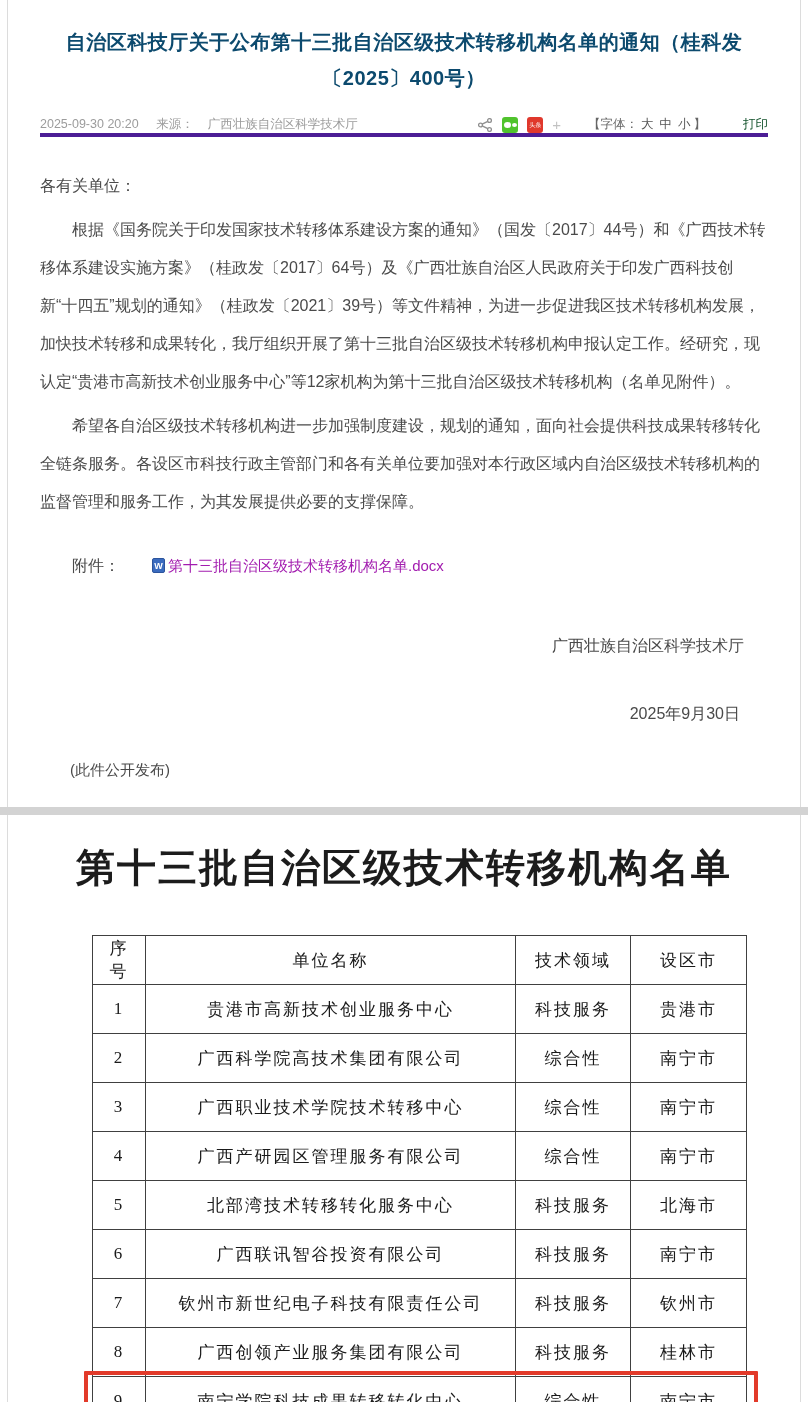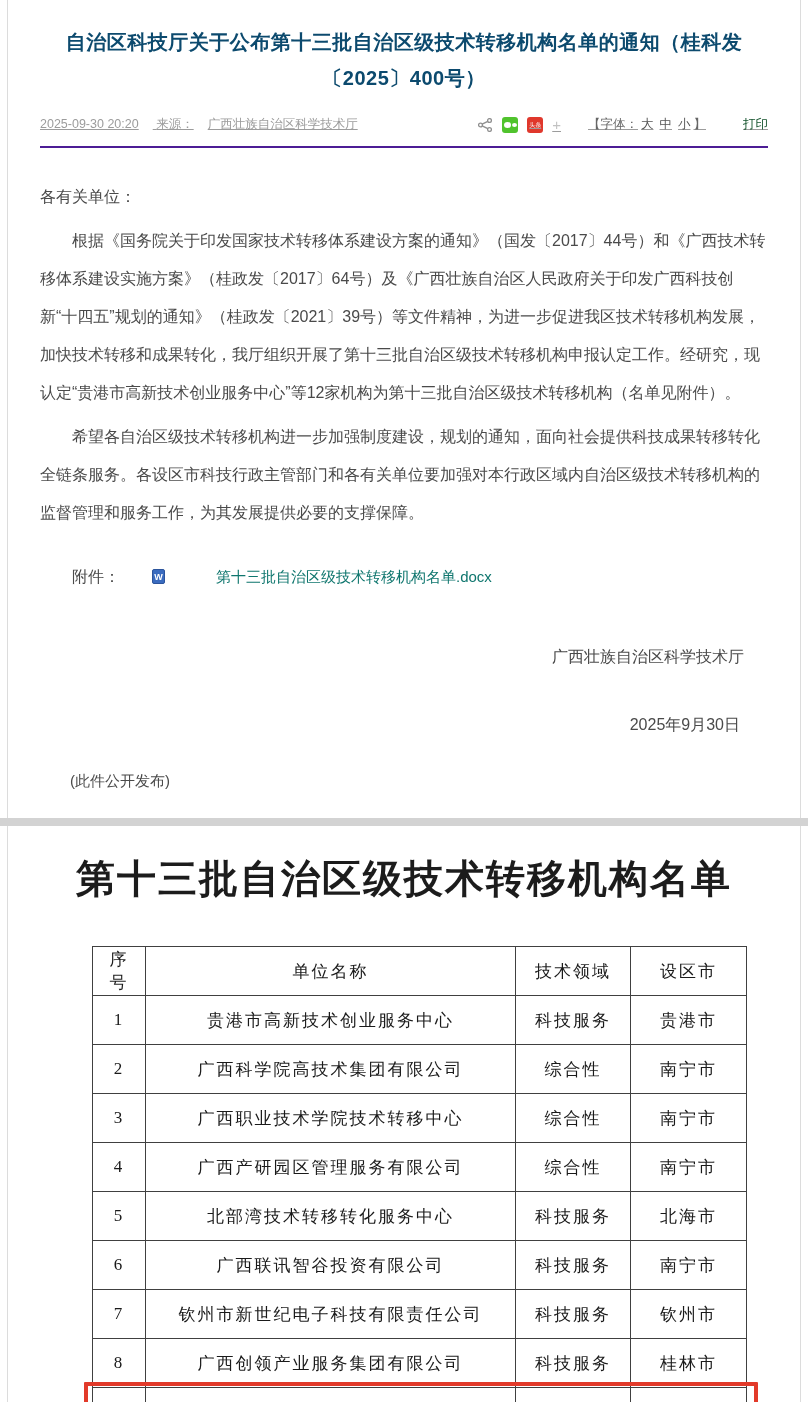--- a/index.html
+++ b/index.html
@@ -28,29 +28,27 @@
     margin: 0 auto;
     text-align: center;
     font-size: 20px;
     line-height: 36px;
     font-weight: bold;
     color: #0c4a6e;
     letter-spacing: 0.5px;
   }
   .meta-row {
     margin: 20px 32px 0;
-    padding-bottom: 13px;
-    border-bottom: 2px solid #4c1d95;
+    border-bottom: 4px solid #4c1d95;
     display: flex;
     justify-content: space-between;
     align-items: center;
     font-size: 12.5px;
     color: #9c9c9c;
     white-space: nowrap;
-    text-decoration: underline;
   }
   .meta-left span { margin-right: 14px; }
   .meta-right { display: flex; align-items: center; gap: 9px; }
   .share-icon { display: inline-flex; width: 16px; height: 16px; align-items: center; justify-content: center; cursor: pointer; }
   .wechat-box {
     width: 16px; height: 16px; border-radius: 3px; background: #50c32d;
     display: inline-flex; align-items: center; justify-content: center; cursor: pointer;
   }
   .wechat-box i {
     width: 7px; height: 6px; background: #ffffff; border-radius: 50%;
@@ -71,21 +69,21 @@
     padding: 24px 32px 0;
     font-size: 16px;
     line-height: 38px;
     color: #4a4a4a;
   }
   .article p { margin: 6px 0; text-indent: 2em; }
   .article p.no-indent { text-indent: 0; }
 
   .attachment-row { margin-top: 26px; text-indent: 2em; font-size: 16px; color: #4a4a4a; }
   .doc-icon { display: inline-block; vertical-align: -2px; margin-right: 3px; }
-  .attachment-link { color: #0f766e; text-decoration: none; font-size: 15px; cursor: pointer; margin-left: 48px; }
+  .attachment-link { color: #a21caf; text-decoration: none; font-size: 15px; cursor: pointer; }
 
   .sign-line   { text-align: right; padding-right: 24px; margin-top: 40px; font-size: 16px; color: #4a4a4a; }
   .date-line   { text-align: right; padding-right: 28px; margin-top: 30px; font-size: 16px; color: #4a4a4a; }
   .public-note { margin-top: 18px; text-indent: 2em; font-size: 15px; color: #4a4a4a; }
 
   
   .separator { height: 8px; background: #d3d3d3; }
 
   
   .doc-card { padding: 26px 0 30px; }

